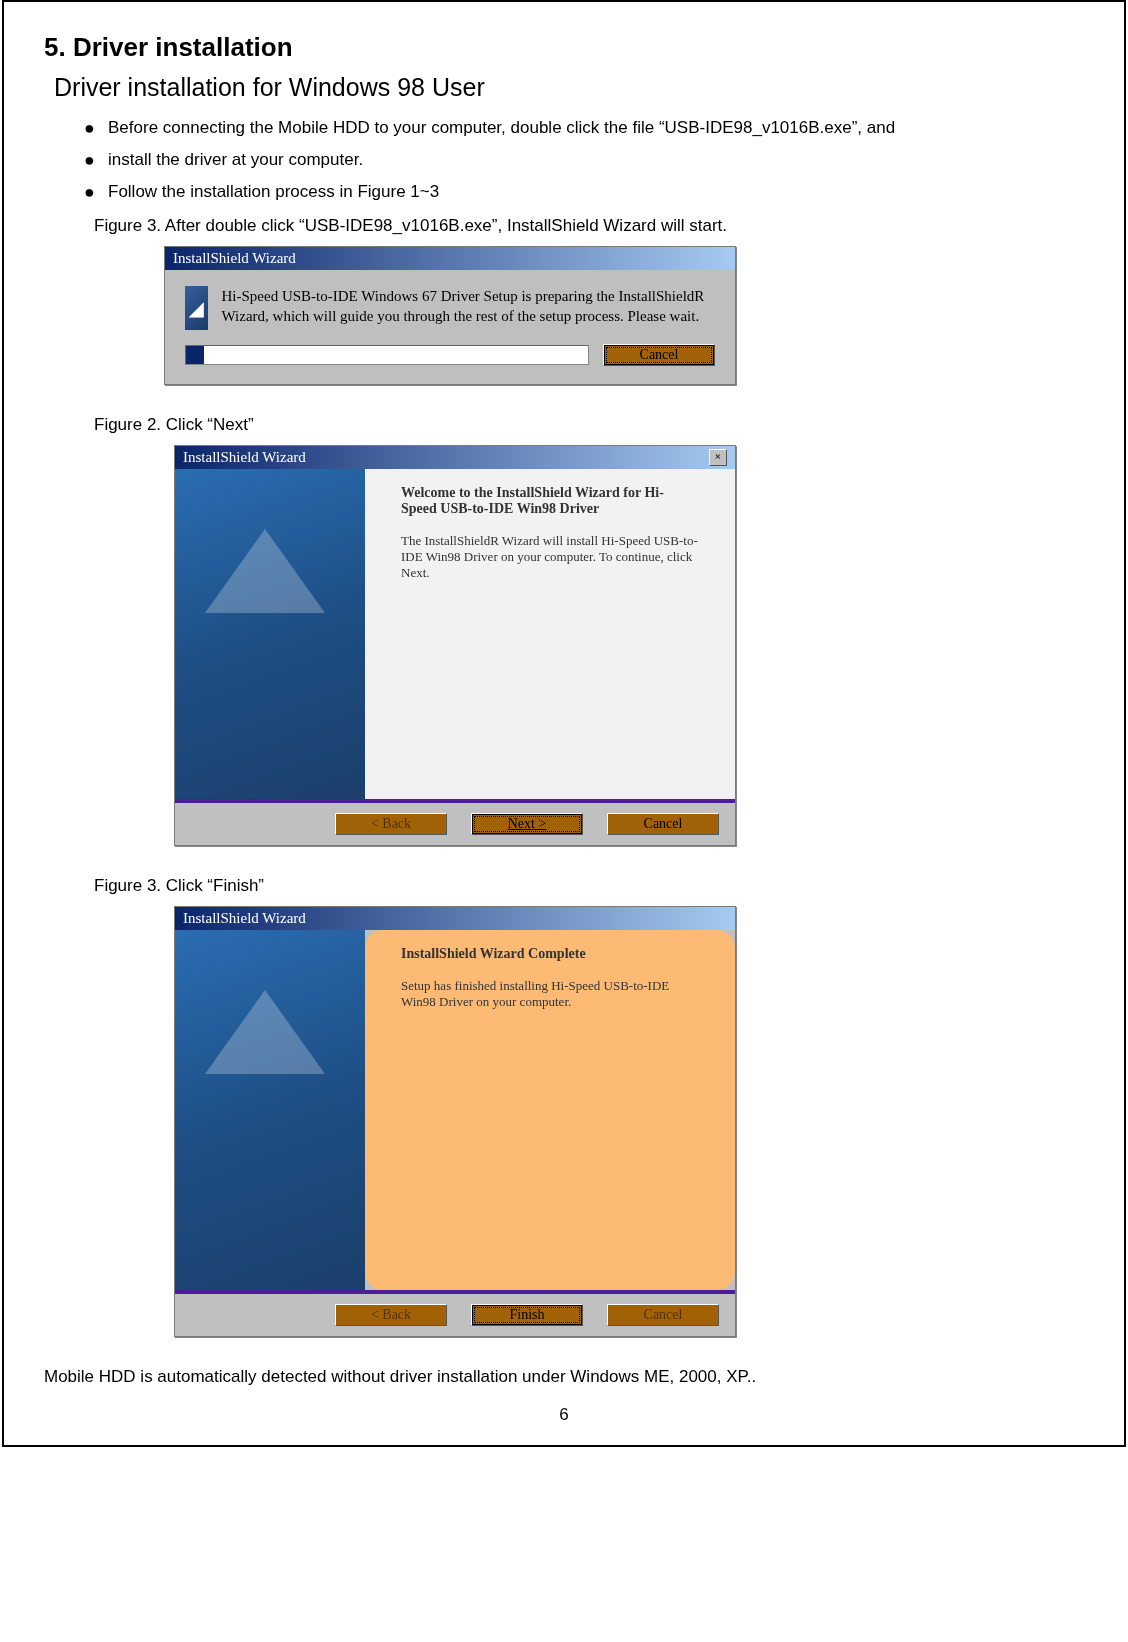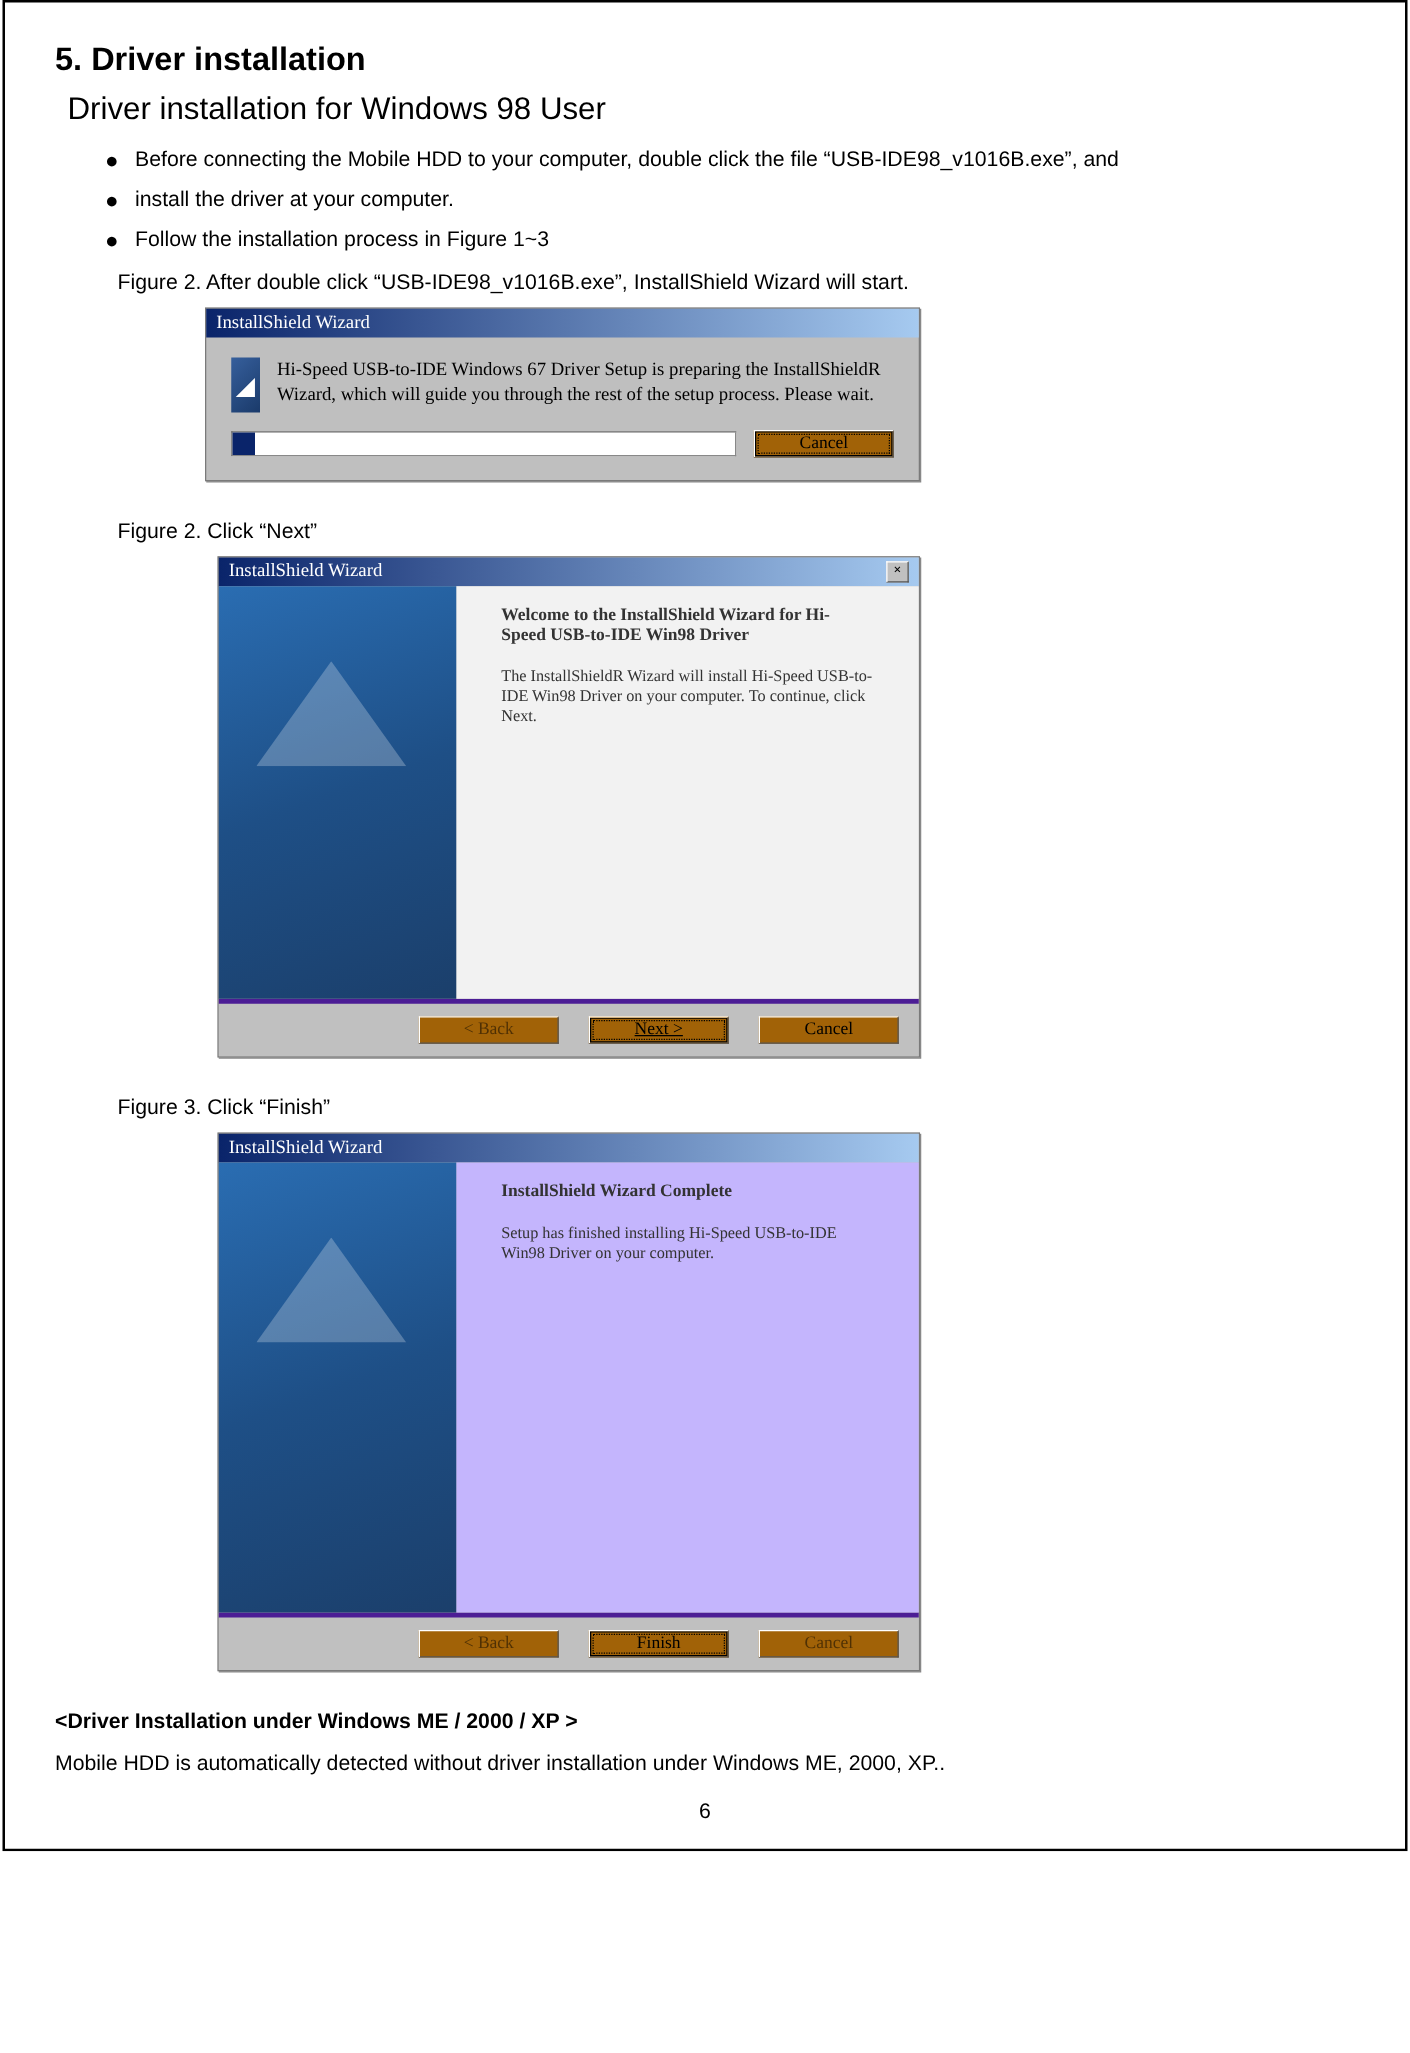--- a/index.html
+++ b/index.html
@@ -51,21 +51,21 @@
     <div class="bullet-row">
         <span class="bullet">●</span>
         <span>install the driver at your computer.</span>
       </div>
     <div class="bullet-row">
         <span class="bullet">●</span>
         <span>Follow the installation process in Figure 1~3</span>
       </div>
   </div>
 
-  <div class="caption">Figure 2. After double click “USB-IDE98_v1016B.exe”, InstallShield Wizard will start.</div>
+  <div class="caption">Figure 3. After double click “USB-IDE98_v1016B.exe”, InstallShield Wizard will start.</div>
 
   <div class="win-outer win1">
     <div class="titlebar">
         <span>InstallShield Wizard</span>
       </div>
     <div class="body1">
       <div class="icon-box">
           <span>◢</span>
         </div>
       <div class="body1-text">Hi-Speed USB-to-IDE Windows 67 Driver Setup is preparing the InstallShieldR Wizard, which will guide you through the rest of the setup process. Please wait.</div>
@@ -101,29 +101,28 @@
   </div>
 
   <div class="caption">Figure 3. Click “Finish”</div>
 
   <div class="win-outer win3">
     <div class="titlebar">
         <span>InstallShield Wizard</span>
       </div>
     <div class="two-col">
       <div class="side big"></div>
-      <div class="right-pane" style="background:#c4b5fd;">
+      <div class="right-pane" style="background:#fdba74;border-radius:18px;">
         <h3>InstallShield Wizard Complete</h3>
         <div style="height:10px"></div>
         <div>Setup has finished installing Hi-Speed USB-to-IDE Win98 Driver on your computer.</div>
       </div>
     </div>
     <div class="btn-row">
       <div class="btn disabled"><span>&lt; Back</span></div>
       <div class="btn focus"><span>Finish</span></div>
       <div class="btn disabled"><span>Cancel</span></div>
     </div>
   </div>
 
-  <div class="sub1">&lt;Driver Installation under Windows ME / 2000 / XP &gt;</div>
   <div class="para">Mobile HDD is automatically detected without driver installation under Windows ME, 2000, XP..</div>
   <div class="pagenum">6</div>
 </div>
 
 </body></html>

